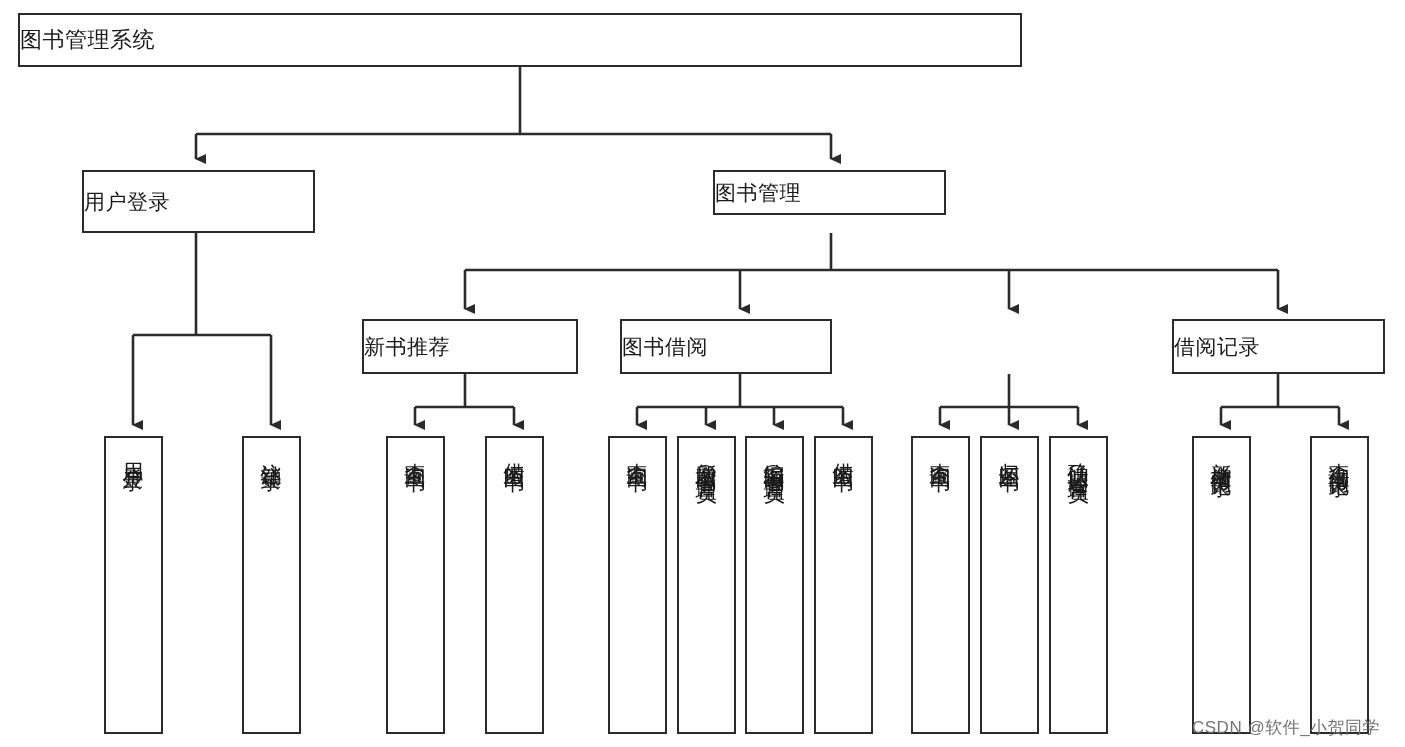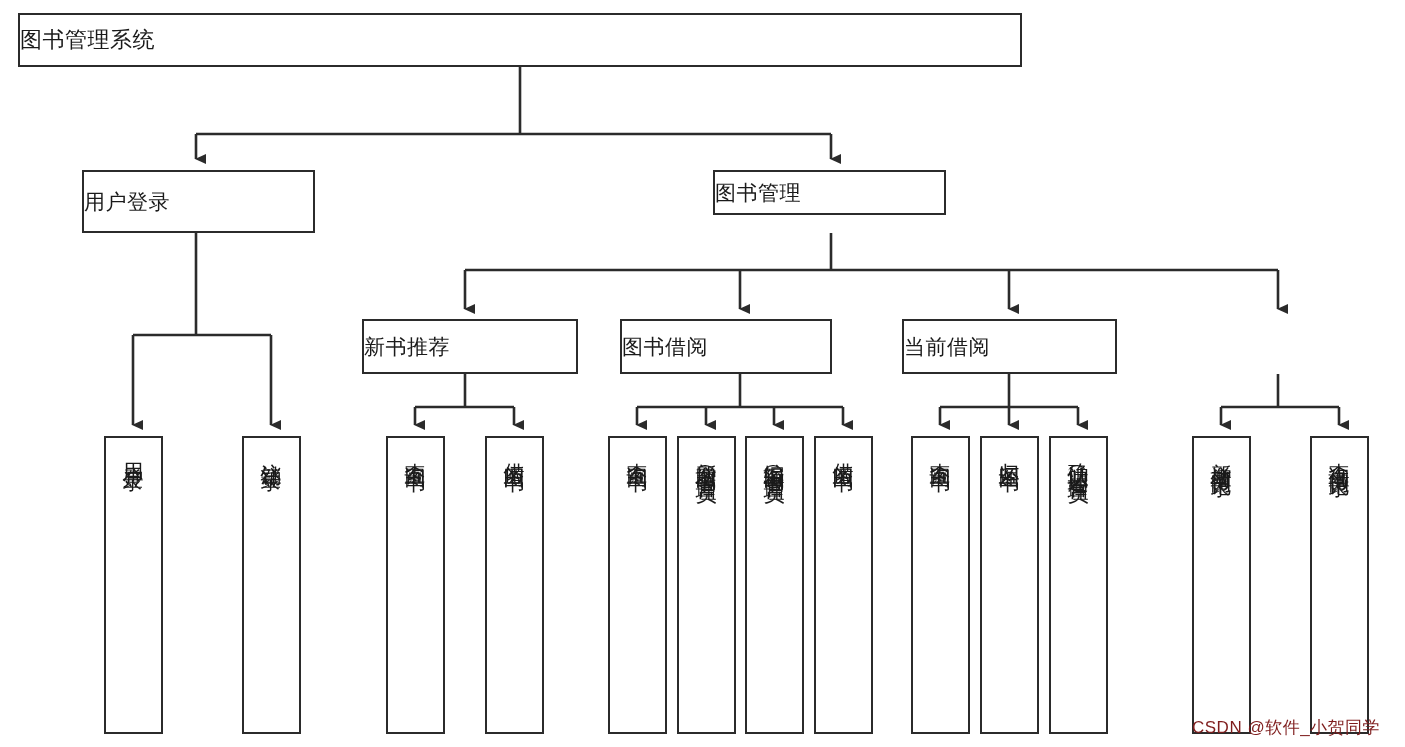--- a/index.html
+++ b/index.html
@@ -57,21 +57,21 @@
   .v-node .node-label {
     writing-mode: vertical-rl;
     text-orientation: upright;
     font-size: 21px;
     letter-spacing: 3px;
     line-height: 1;
     margin: 0 auto;
   }
   .watermark {
     position: absolute;
-    color: #7f1d1d;
+    color: #737373;
     font-size: 17px;
     letter-spacing: 0.5px;
     z-index: 5;
     white-space: nowrap;
   }
 </style>
 </head>
 <body>
 
 <div id="canvas">
@@ -136,22 +136,22 @@
   <div class="node h-node" style="left:713px; top:170px; width:233px; height:45px;">
     <span class="node-label">图书管理</span>
   </div>
 
   <div class="node h-node" style="left:362px; top:319px; width:216px; height:55px;">
     <span class="node-label">新书推荐</span>
   </div>
   <div class="node h-node" style="left:620px; top:319px; width:212px; height:55px;">
     <span class="node-label">图书借阅</span>
   </div>
-  <div class="node h-node" style="left:902px; top:319px; width:215px; height:55px;">
-    <span class="node-label">当前借阅</span>
+  <div class="node h-node" style="left:1172px; top:319px; width:213px; height:55px;">
+    <span class="node-label">借阅记录</span>
   </div>
 
   <div class="node v-node" style="left:104px; top:436px; width:59px; height:298px;">
     <span class="node-label">用户登录</span>
   </div>
   <div class="node v-node" style="left:242px; top:436px; width:59px; height:298px;">
     <span class="node-label">注销登录</span>
   </div>
 
   <div class="node v-node" style="left:386px; top:436px; width:59px; height:298px;">

